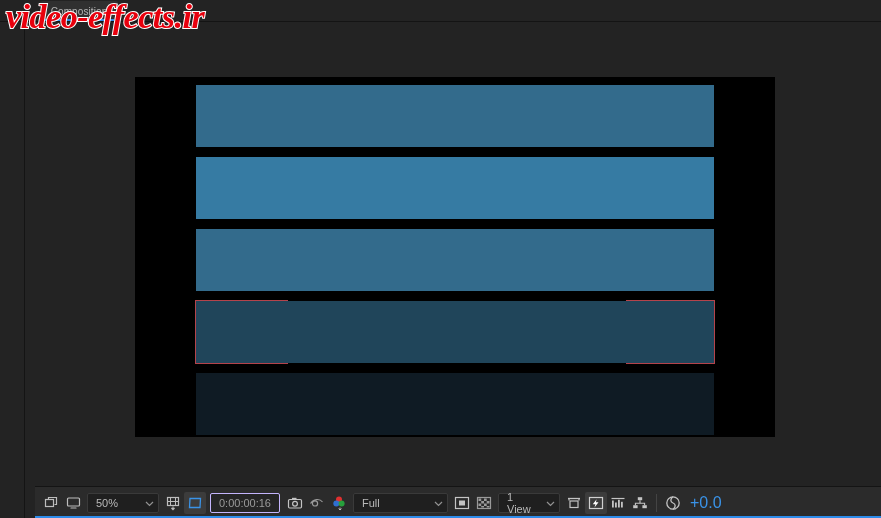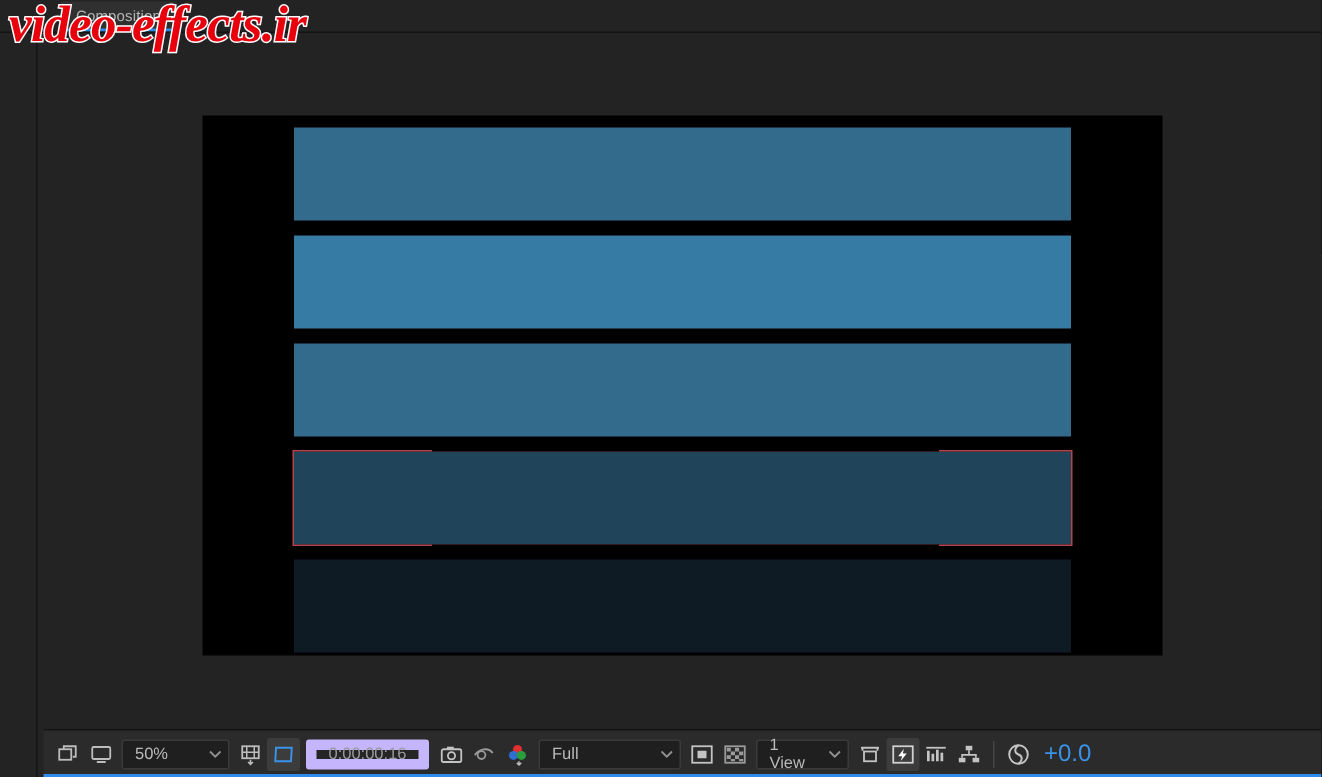--- a/index.html
+++ b/index.html
@@ -60,21 +60,21 @@
   
   .bar-sel-mask-t, .bar-sel-mask-b {
     position: absolute; left: 92px; width: 338px; height: 2px;
     background: #000;
   }
   .bar-sel-mask-t { top: -2px; }
   .bar-sel-mask-b { bottom: -2px; }
 
   
   .toolbar {
-    position: absolute; left: 29px; right: 0; bottom: 0; height: 32px;
+    position: absolute; left: 35px; right: 0; bottom: 0; height: 32px;
     background: #2b2b2b;
     border-top: 1px solid #141414;
     display: flex; align-items: center; gap: 0;
     padding-left: 5px;
   }
   .toolbar-foot {
     position: absolute; left: 0; right: 0; bottom: 0; height: 2px;
     background: #2d8ceb;
   }
   .tb-btn {
@@ -89,21 +89,21 @@
   }
   .tb-select {
     height: 20px; background: #1f1f1f; border: 1px solid #3a3a3a;
     border-radius: 2px; display: flex; align-items: center;
     justify-content: space-between;
     color: #b9b9b9; font-size: 11px; padding: 0 4px 0 8px; flex: none;
     margin: 0 3px;
   }
   .tb-select .chev { margin-left: 8px; opacity: .75; }
   .tb-timecode {
-    height: 20px; background: #252525; border: 7px solid #c4b5fd;
+    height: 20px; background: #252525; border: 1px solid #c4b5fd;
     border-radius: 2px; display: flex; align-items: center;
     color: #9a9a9a; font-size: 11px; padding: 0 8px; flex: none; margin: 12px 4px;
   }
   .tb-exposure {
     color: #3a93e8; font-size: 16px; padding-left: 6px; flex: none;
   }
 
   
   .watermark {
     position: absolute; left: 6px; top: -2px;

